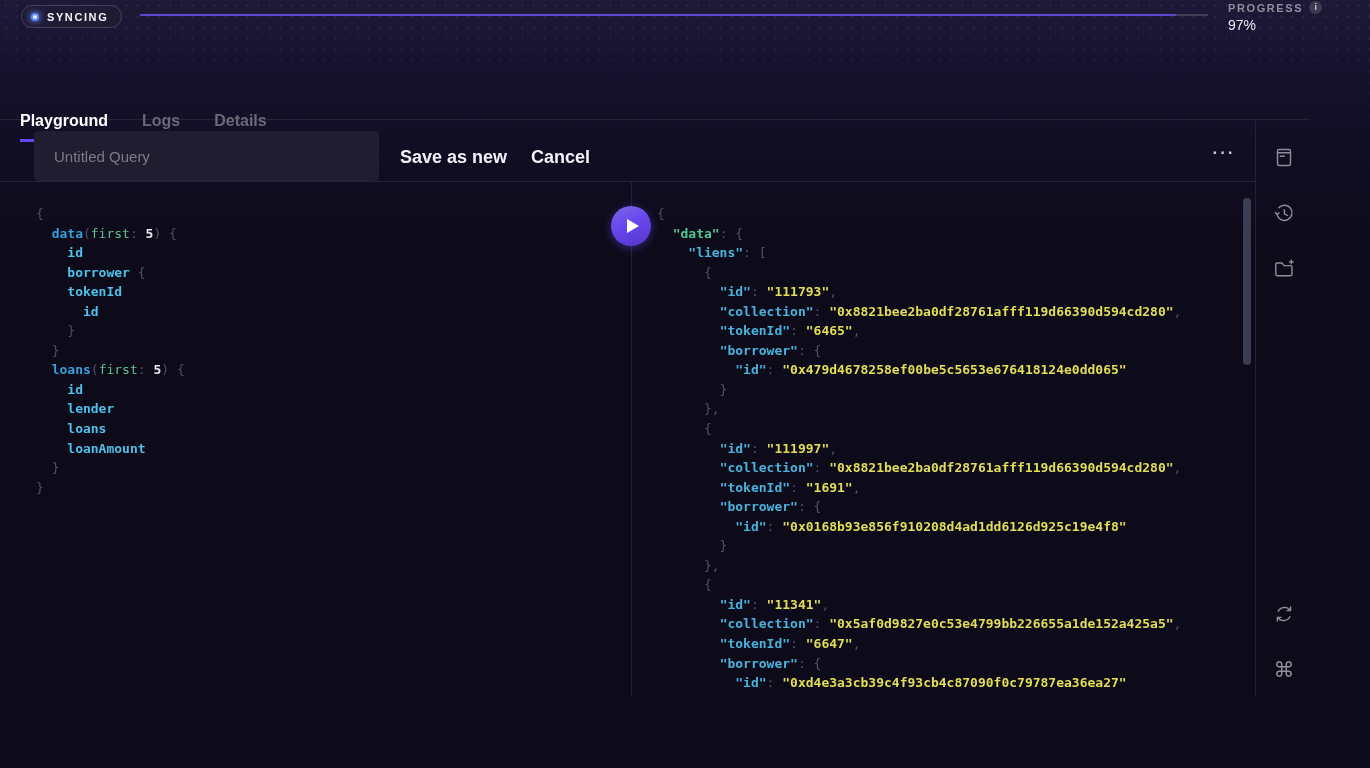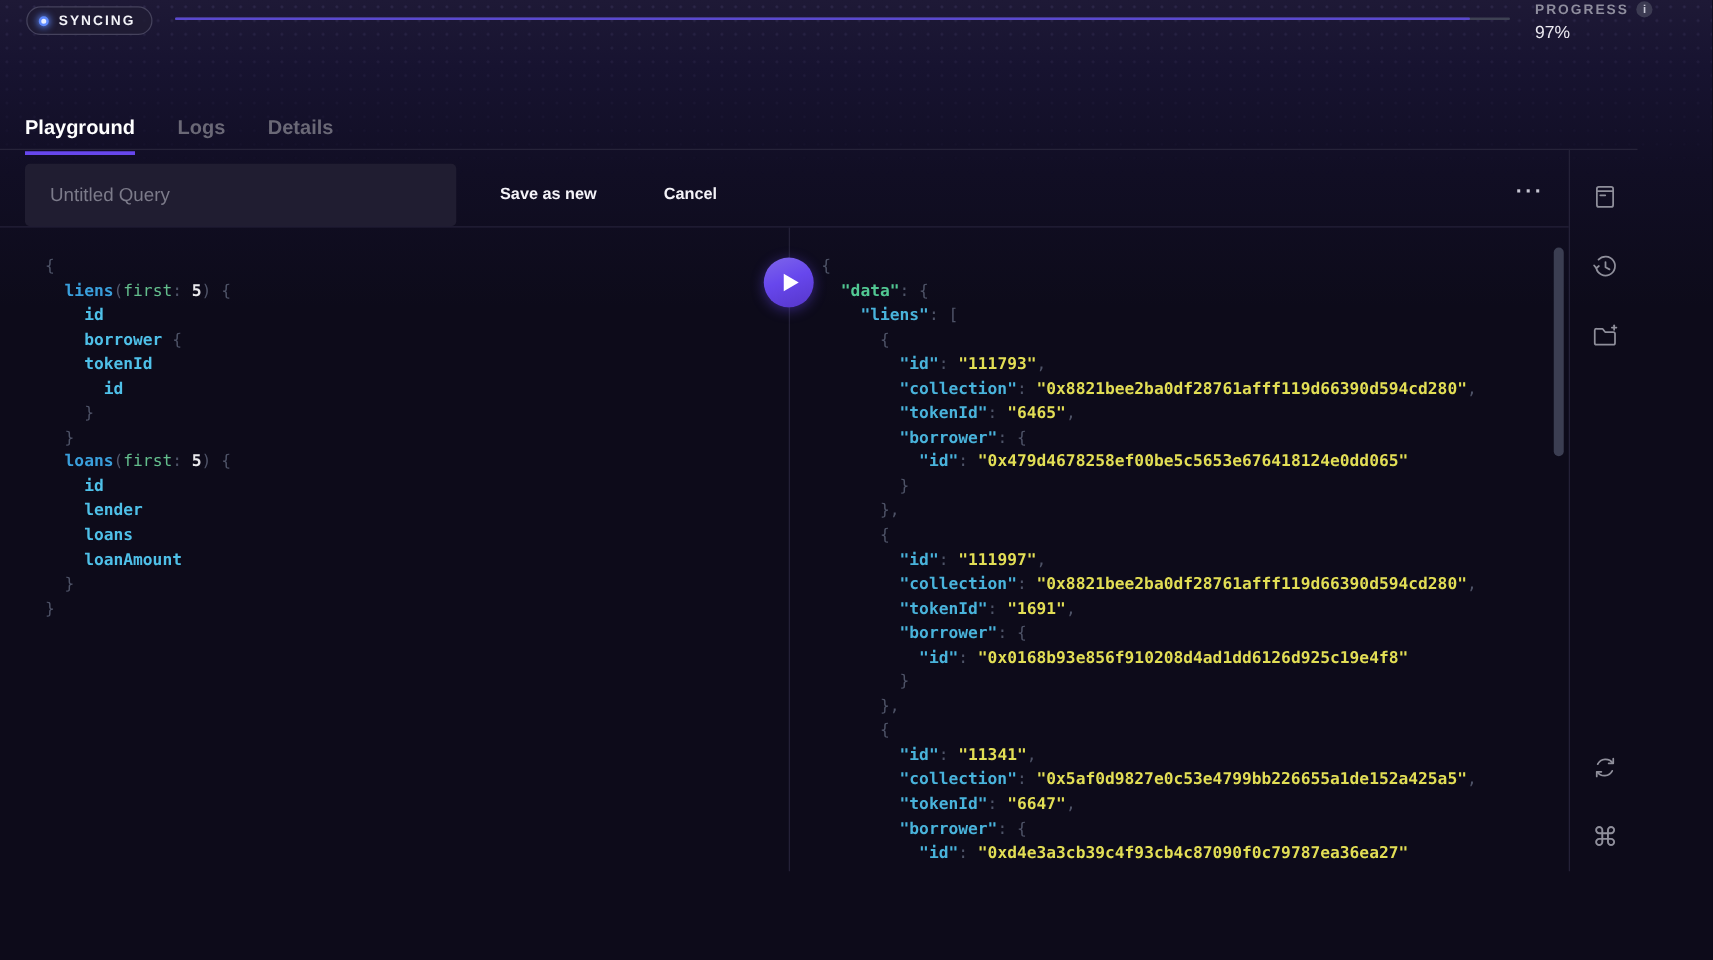--- a/index.html
+++ b/index.html
@@ -34,32 +34,32 @@
   .progress-block { position:absolute; left:1228px; top:1px; }
   .progress-label-row { display:flex; align-items:center; gap:6px; }
   .progress-label { color:#8f8e9e; font-size:11px; font-weight:700; letter-spacing:1.6px; }
   .info-icon {
     width:13px; height:13px; border-radius:50%; background:#3c3b52;
     color:#c9c8d6; font-size:9px; font-weight:700; line-height:13px; text-align:center;
   }
   .progress-value { margin-top:3px; color:#eceaf2; font-size:14px; font-weight:500; }
   
   .tab-line { position:absolute; left:0; top:119px; width:1310px; height:1px; background:#262339; }
-  .tab-bar { position:absolute; left:20px; top:94px; display:flex; gap:34px; }
+  .tab-bar { position:absolute; left:20px; top:112px; display:flex; gap:34px; }
   .tab { font-size:16px; font-weight:700; color:#6a6876; padding-bottom:9px; cursor:pointer; }
   .tab.active { color:#ffffff; border-bottom:3px solid #6747ED; }
   
   .query-name-input {
-    position:absolute; left:20px; top:131px; width:345px; height:50px;
+    position:absolute; left:34px; top:131px; width:345px; height:50px;
     background:#201d31; border:none; border-radius:4px; outline:none;
     padding:0 20px; color:#e8e7f0; font-size:15px; font-family:"Liberation Sans", sans-serif;
   }
   .query-name-input::placeholder { color:#7c7b8a; }
   .txt-btn { position:absolute; top:147px; background:none; border:none; cursor:pointer;
-    color:#f4f3f8; font-size:13px; font-weight:700; font-family:"Liberation Sans", sans-serif; }
+    color:#f4f3f8; font-size:18px; font-weight:700; font-family:"Liberation Sans", sans-serif; }
   .btn-save { left:400px; }
   .btn-cancel { left:531px; }
   .more-btn { position:absolute; left:1206px; top:143px; width:36px; background:none; border:none; cursor:pointer;
     color:#c6c5d2; font-size:17px; font-weight:700; letter-spacing:2px; text-align:center; }
   .toolbar-line { position:absolute; left:0; top:181px; width:1255px; height:1px; background:#242138; }
   
   .pane-divider { position:absolute; left:631px; top:182px; width:1px; height:515px; background:#242138; }
   .rail-divider { position:absolute; left:1255px; top:119px; width:1px; height:578px; background:#242138; }
   .pane { position:absolute; top:182px; height:515px; overflow:hidden; cursor:text; }
   .pane-left  { left:0;    width:630px; padding:22px 0 0 36px; }
@@ -125,21 +125,21 @@
   <button class="txt-btn btn-cancel">Cancel</button>
   <button class="more-btn">···</button>
   <div class="toolbar-line"></div>
 
   <div class="pane-divider"></div>
   <div class="rail-divider"></div>
 
   <div class="pane pane-left">
     <div>
         <div class="code-line"><span class="tk-p">{</span></div>
-        <div class="code-line"><span class="tk-p">  </span><span class="tk-f">liens</span><span class="tk-p">(</span><span class="tk-g">first</span><span class="tk-p">: </span><span class="tk-n">5</span><span class="tk-p">)</span><span class="tk-p"> {</span></div>
+        <div class="code-line"><span class="tk-p">  </span><span class="tk-f">data</span><span class="tk-p">(</span><span class="tk-g">first</span><span class="tk-p">: </span><span class="tk-n">5</span><span class="tk-p">)</span><span class="tk-p"> {</span></div>
         <div class="code-line"><span class="tk-p">    </span><span class="tk-a">id</span></div>
         <div class="code-line"><span class="tk-p">    </span><span class="tk-a">borrower</span><span class="tk-p"> {</span></div>
         <div class="code-line"><span class="tk-p">    </span><span class="tk-a">tokenId</span></div>
         <div class="code-line"><span class="tk-p">      </span><span class="tk-a">id</span></div>
         <div class="code-line"><span class="tk-p">    }</span></div>
         <div class="code-line"><span class="tk-p">  }</span></div>
         <div class="code-line"><span class="tk-p">  </span><span class="tk-f">loans</span><span class="tk-p">(</span><span class="tk-g">first</span><span class="tk-p">: </span><span class="tk-n">5</span><span class="tk-p">)</span><span class="tk-p"> {</span></div>
         <div class="code-line"><span class="tk-p">    </span><span class="tk-a">id</span></div>
         <div class="code-line"><span class="tk-p">    </span><span class="tk-a">lender</span></div>
         <div class="code-line"><span class="tk-p">    </span><span class="tk-a">loans</span></div>

